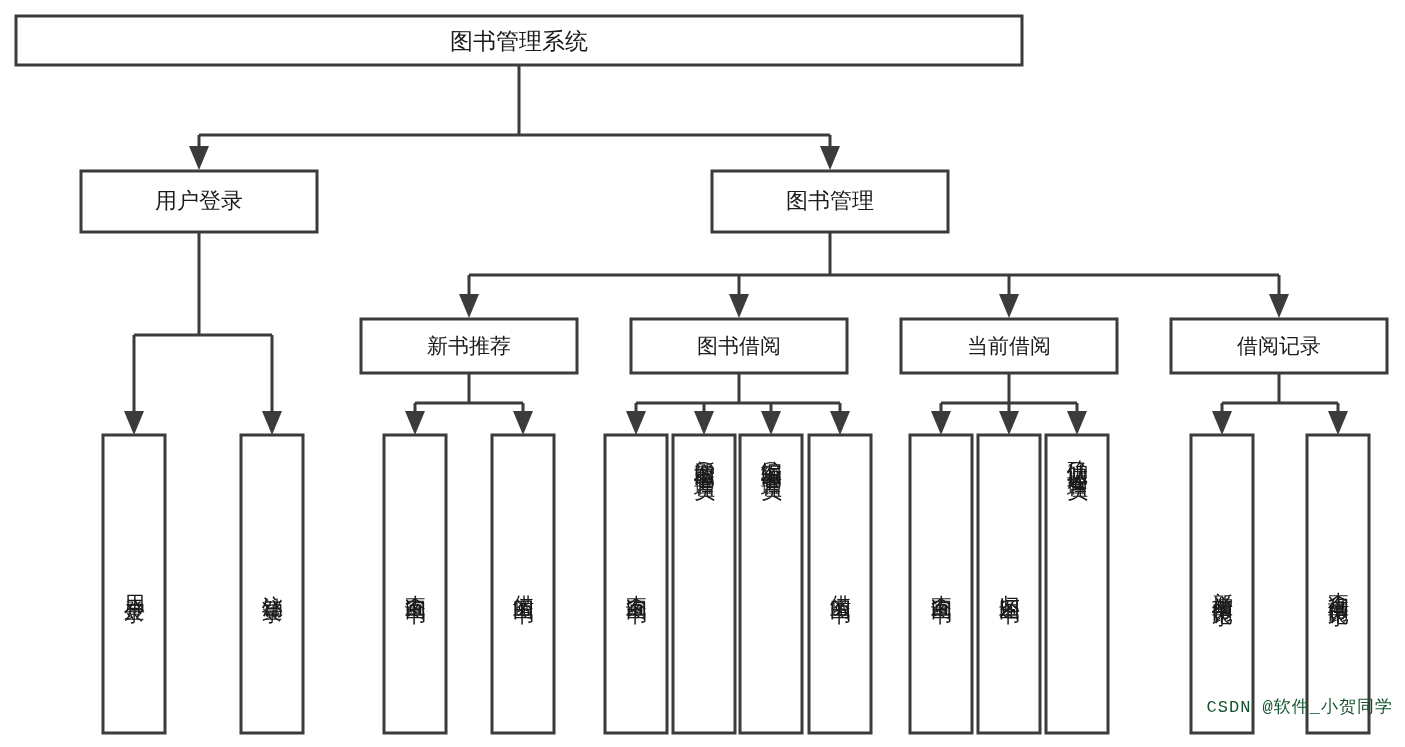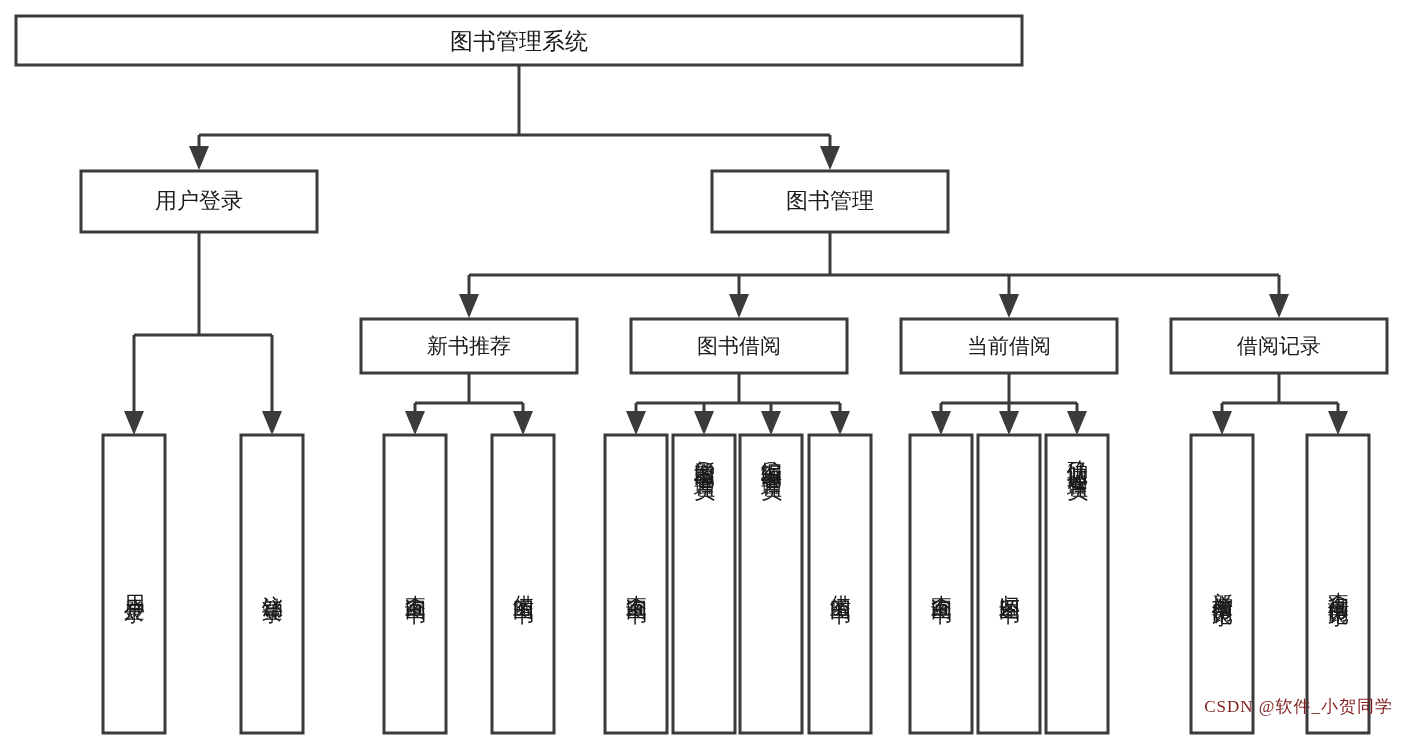--- a/index.html
+++ b/index.html
@@ -67,23 +67,23 @@
     line-height: 1.18;
     letter-spacing: 3px;
     color: #1a1a1a;
     white-space: nowrap;
     text-align: center;
   }
   .watermark {
     position: absolute;
     right: 12px;
     bottom: 6px;
-    font-family: Liberation Serif, serif;
+    font-family: Liberation Mono, monospace;
     font-size: 17px;
-    color: #7f1d1d;
+    color: #14532d;
     letter-spacing: 1px;
     white-space: nowrap;
   }
 </style>
 </head>
 <body>
 
 <div id="diagram-root">
 
   <svg class="diagram-canvas" viewBox="0 0 1405 747" xmlns="http://www.w3.org/2000/svg">

